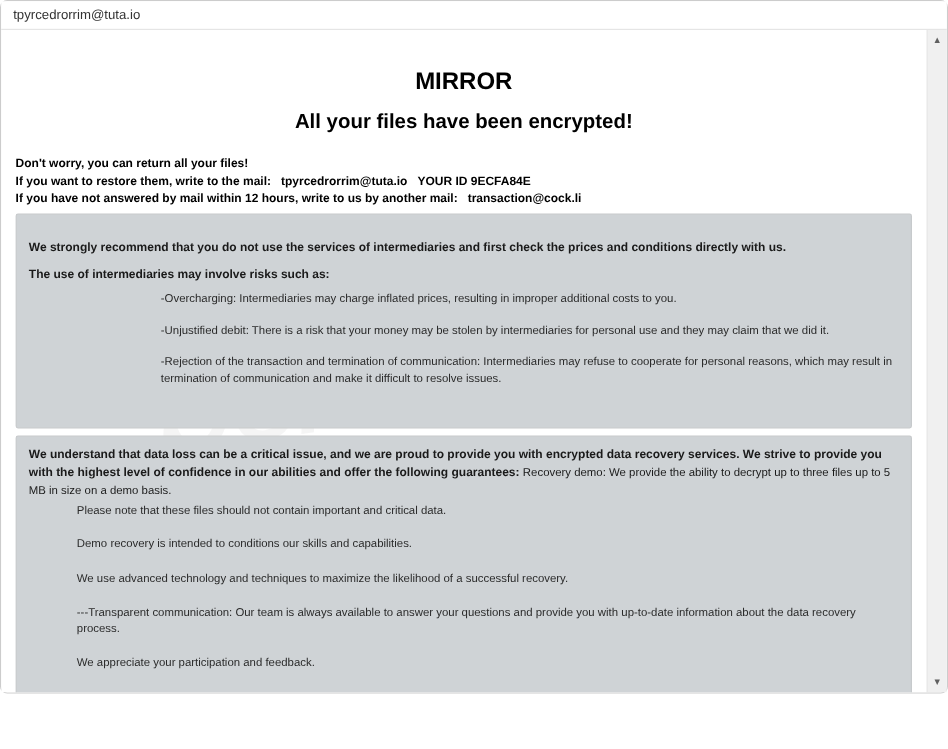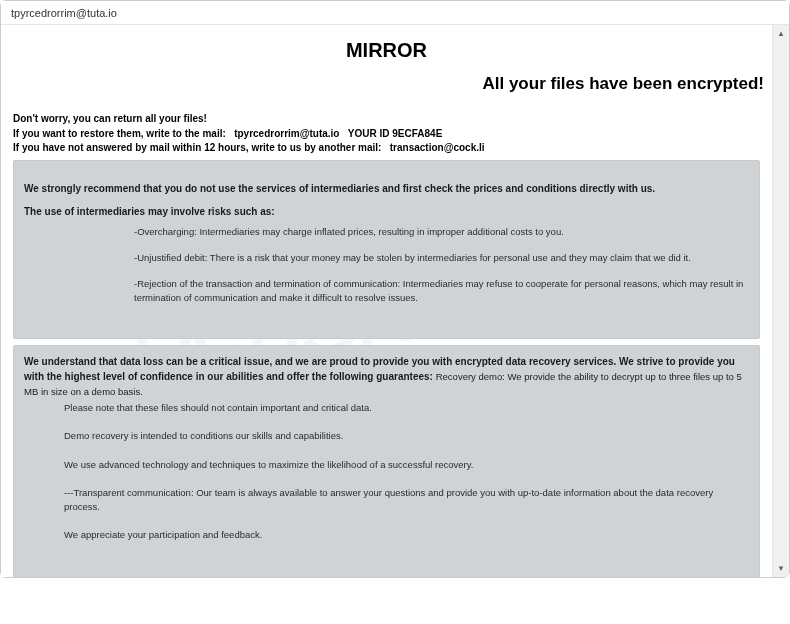--- a/index.html
+++ b/index.html
@@ -42,25 +42,25 @@
       padding: 0;
     }
     .inner {
       padding: 8px 8px 8px 8px;
     }
     .main-title {
       text-align: center;
       font-size: 20px;
       font-weight: bold;
       color: #000;
-      margin-top: 6px;
+      margin-top: 24px;
       margin-bottom: 12px;
     }
     .sub-title {
-      text-align: right;
+      text-align: center;
       font-size: 17px;
       font-weight: bold;
       color: #000;
       margin-bottom: 18px;
     }
     .intro {
       font-size: 10px;
       color: #000;
       line-height: 1.45;
       margin-bottom: 4px;

